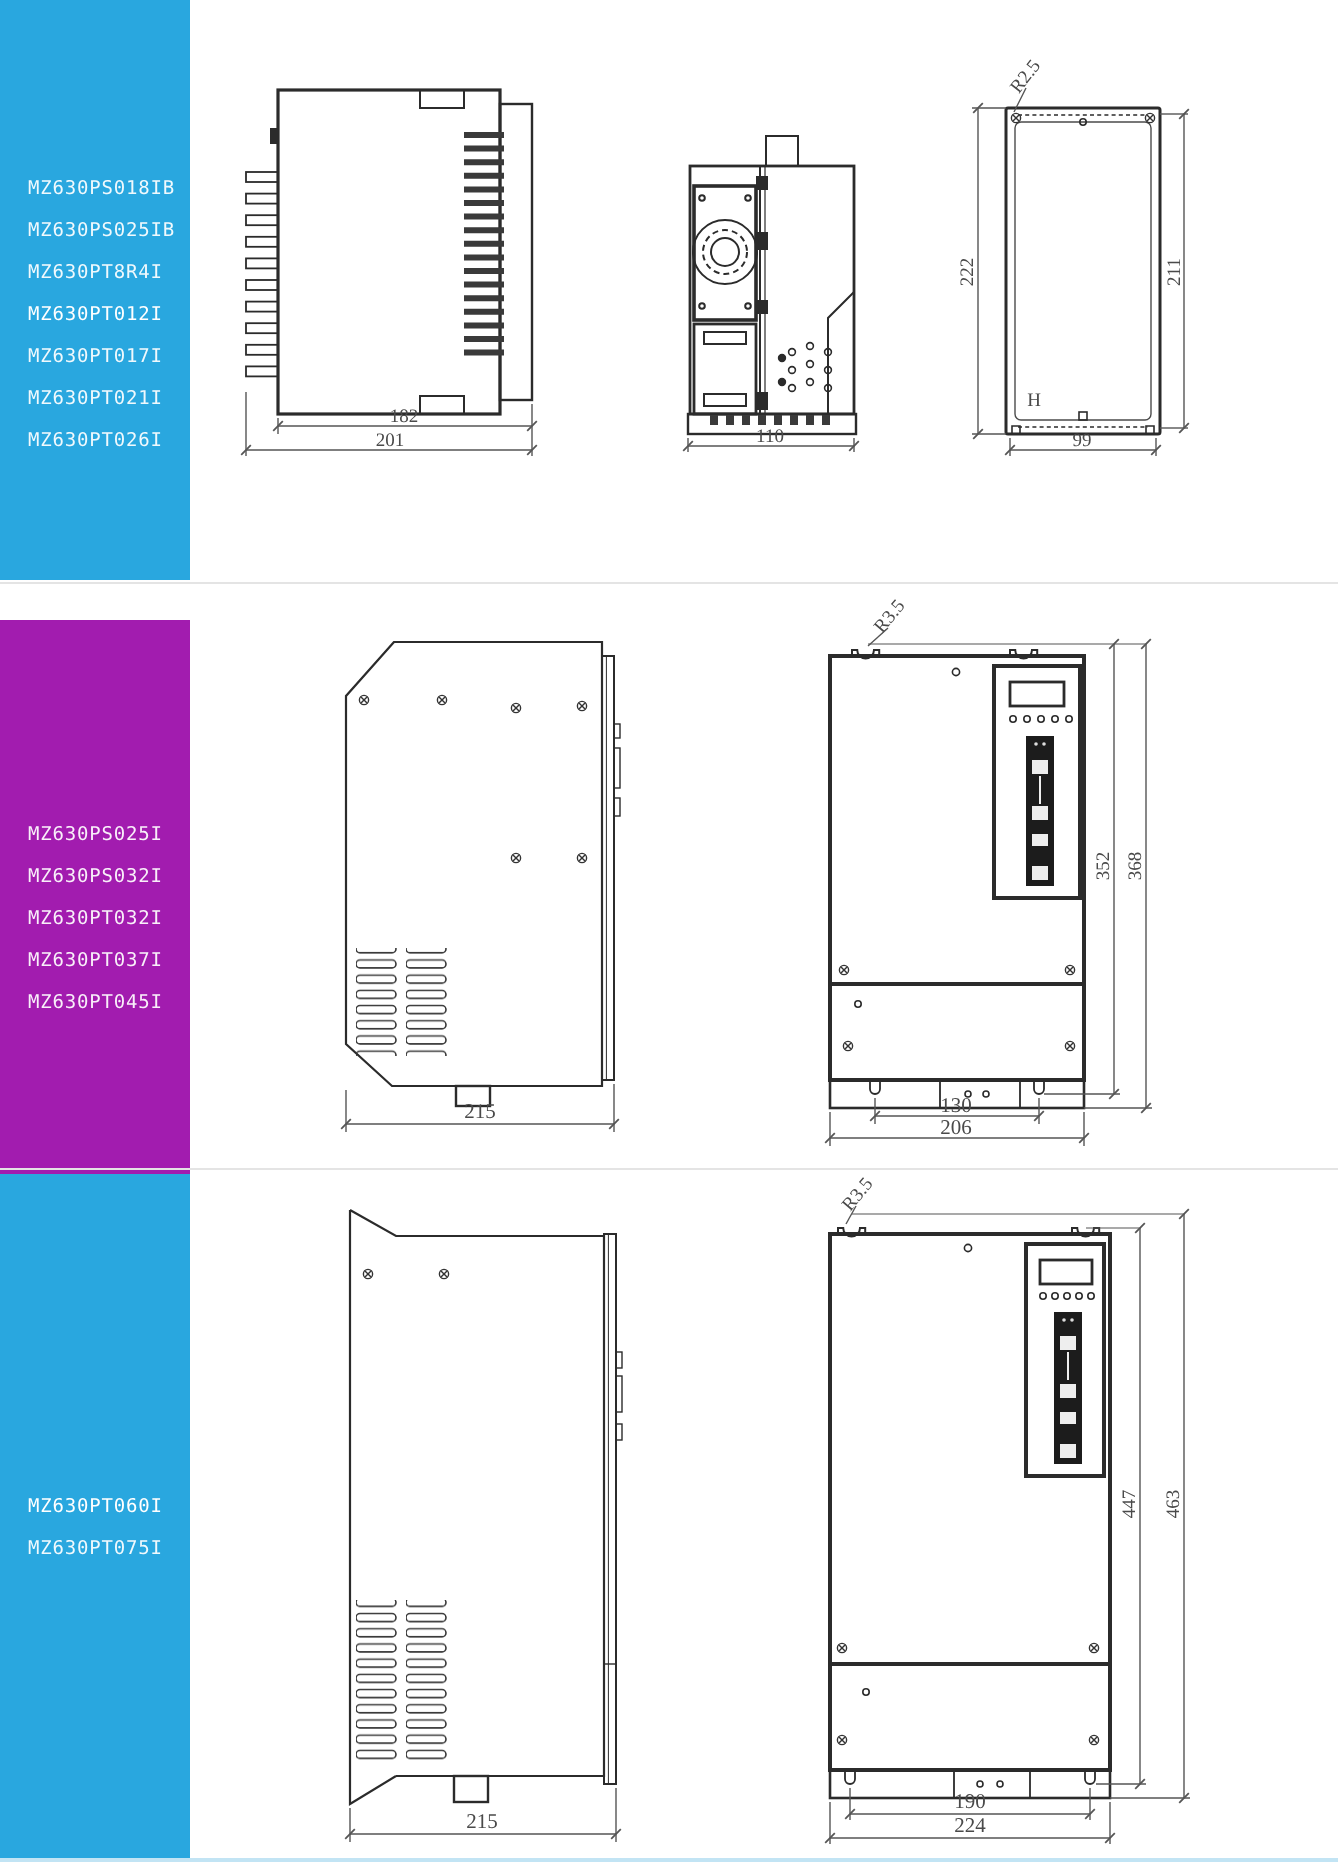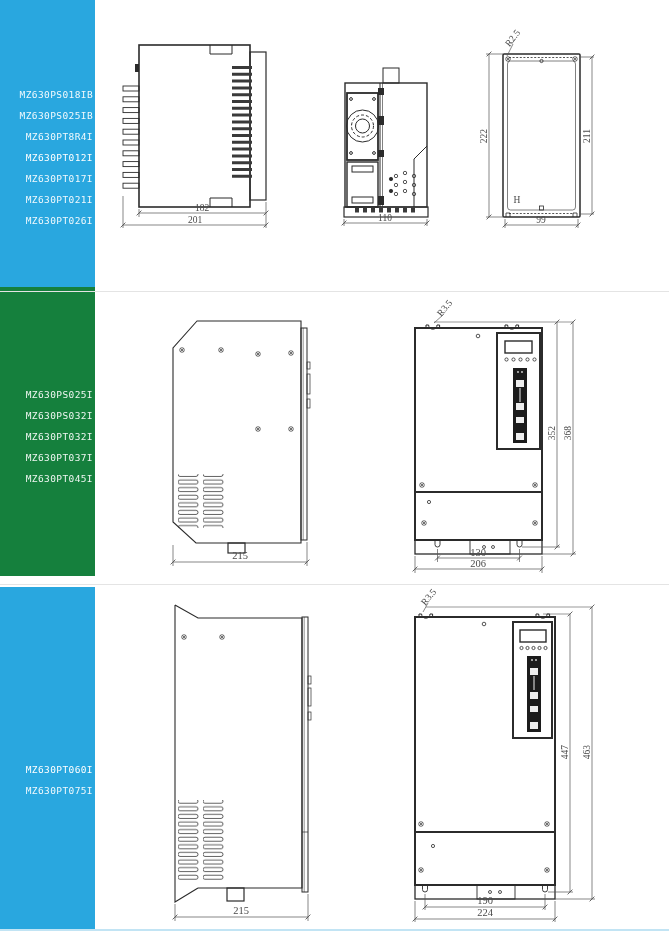--- a/index.html
+++ b/index.html
@@ -1,21 +1,21 @@
 <!DOCTYPE html>
 <html><head>
 <meta charset="utf-8">
 <style>
   html,body{margin:0;padding:0;background:#fff;}
   .page{position:relative;width:669px;height:937px;background:#fff;overflow:hidden;
         font-family:"DejaVu Sans Mono",monospace;}
   .sb{position:absolute;left:0;width:95px;}
   .sb ul{list-style:none;margin:0;padding:0;position:absolute;left:14px;right:2px;top:0;}
   .sb li{height:21px;line-height:21px;font-size:9.5px;letter-spacing:.4px;
-         color:rgba(255,255,255,.93);white-space:nowrap;text-align:right;}
+         color:rgba(255,255,255,.93);white-space:nowrap;}
   .sb li.bold{font-weight:normal;color:#fff;}
   .sep{position:absolute;left:0;width:669px;height:1px;background:#e4e4e4;}
   .sep-bottom{position:absolute;left:0;width:669px;height:2px;background:#c2e4f4;}
   svg{position:absolute;left:0;top:0;}
   svg text.dim{font-family:"Liberation Serif",serif;font-size:9.5px;fill:#4a4a4a;
                stroke:none;text-anchor:middle;}
   svg text.big{font-size:10.5px;}
 </style>
 </head>
 <body>
@@ -27,32 +27,32 @@
       <li>MZ630PS018IB</li>
       <li>MZ630PS025IB</li>
       <li>MZ630PT8R4I</li>
       <li class="bold">MZ630PT012I</li>
       <li>MZ630PT017I</li>
       <li>MZ630PT021I</li>
       <li>MZ630PT026I</li>
     </ul>
   </div>
 
-  <div class="sb" style="top:287px;height:289px;background:#15803d;">
+  <div class="sb" style="top:310px;height:289px;background:#a21caf;">
     <ul style="top:97px;">
       <li>MZ630PS025I</li>
       <li>MZ630PS032I</li>
       <li>MZ630PT032I</li>
       <li>MZ630PT037I</li>
       <li>MZ630PT045I</li>
     </ul>
   </div>
 
   <div class="sb" style="top:587px;height:343px;background:#29A7DF;">
-    <ul style="top:172px;">
+    <ul style="top:156px;">
       <li class="bold">MZ630PT060I</li>
       <li>MZ630PT075I</li>
     </ul>
   </div>
 
   <div class="sep" style="top:291px;"></div>
   <div class="sep" style="top:584px;"></div>
   <div class="sep-bottom" style="top:929px;"></div>
 
   <svg width="669" height="937" viewBox="0 0 669 937">

